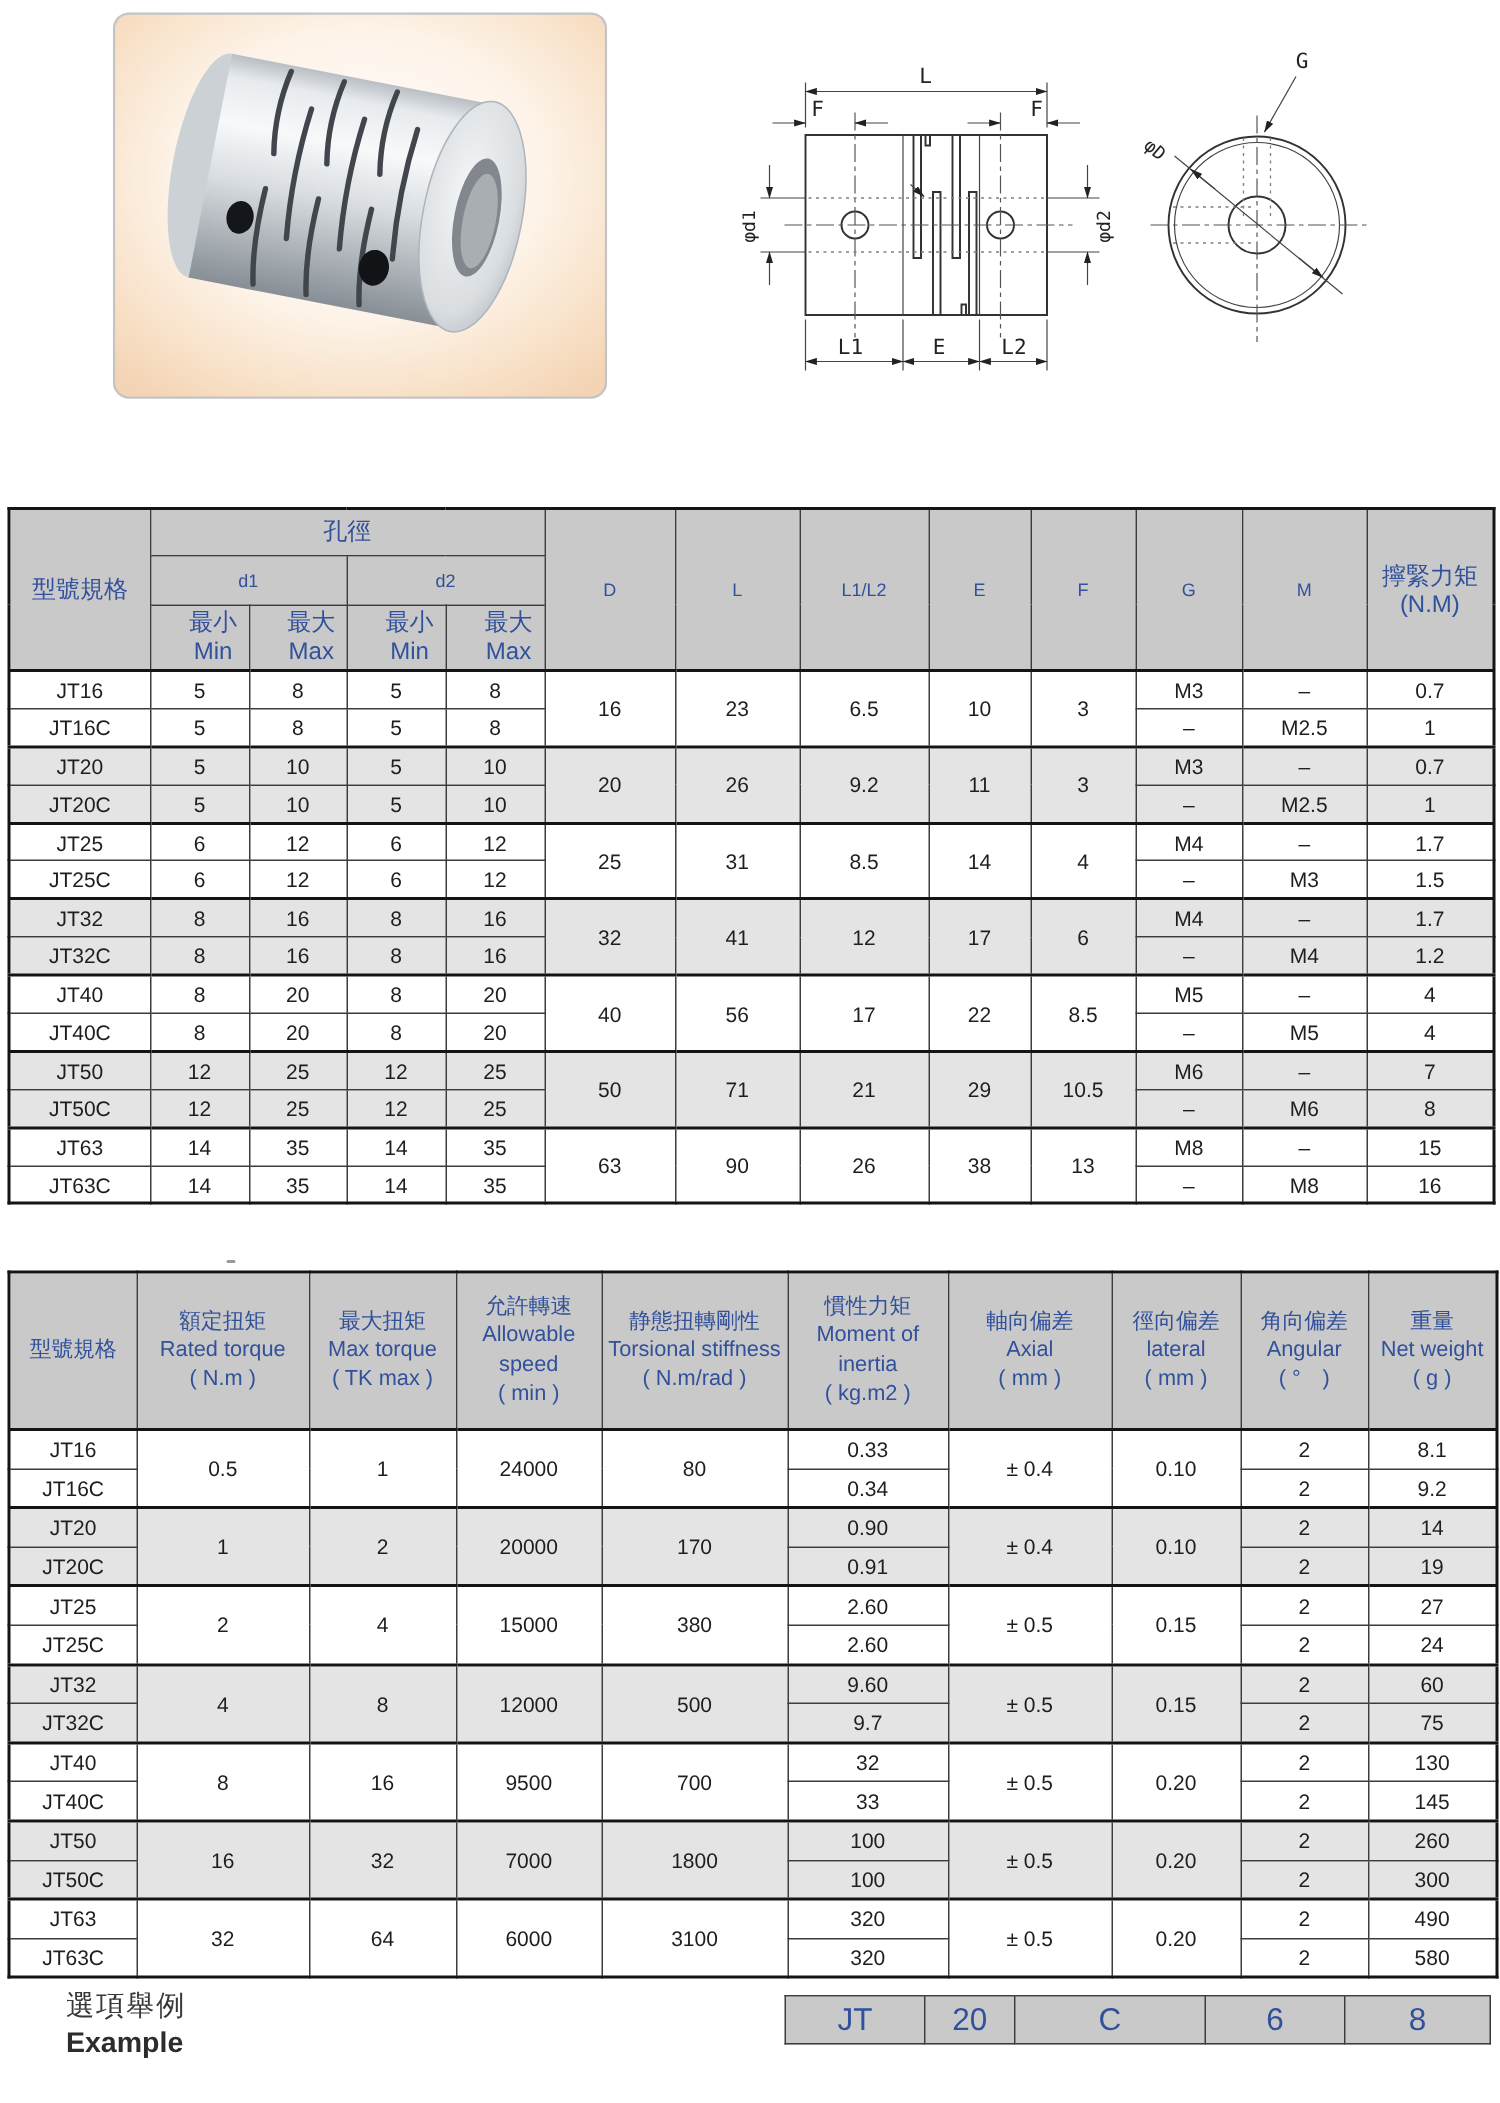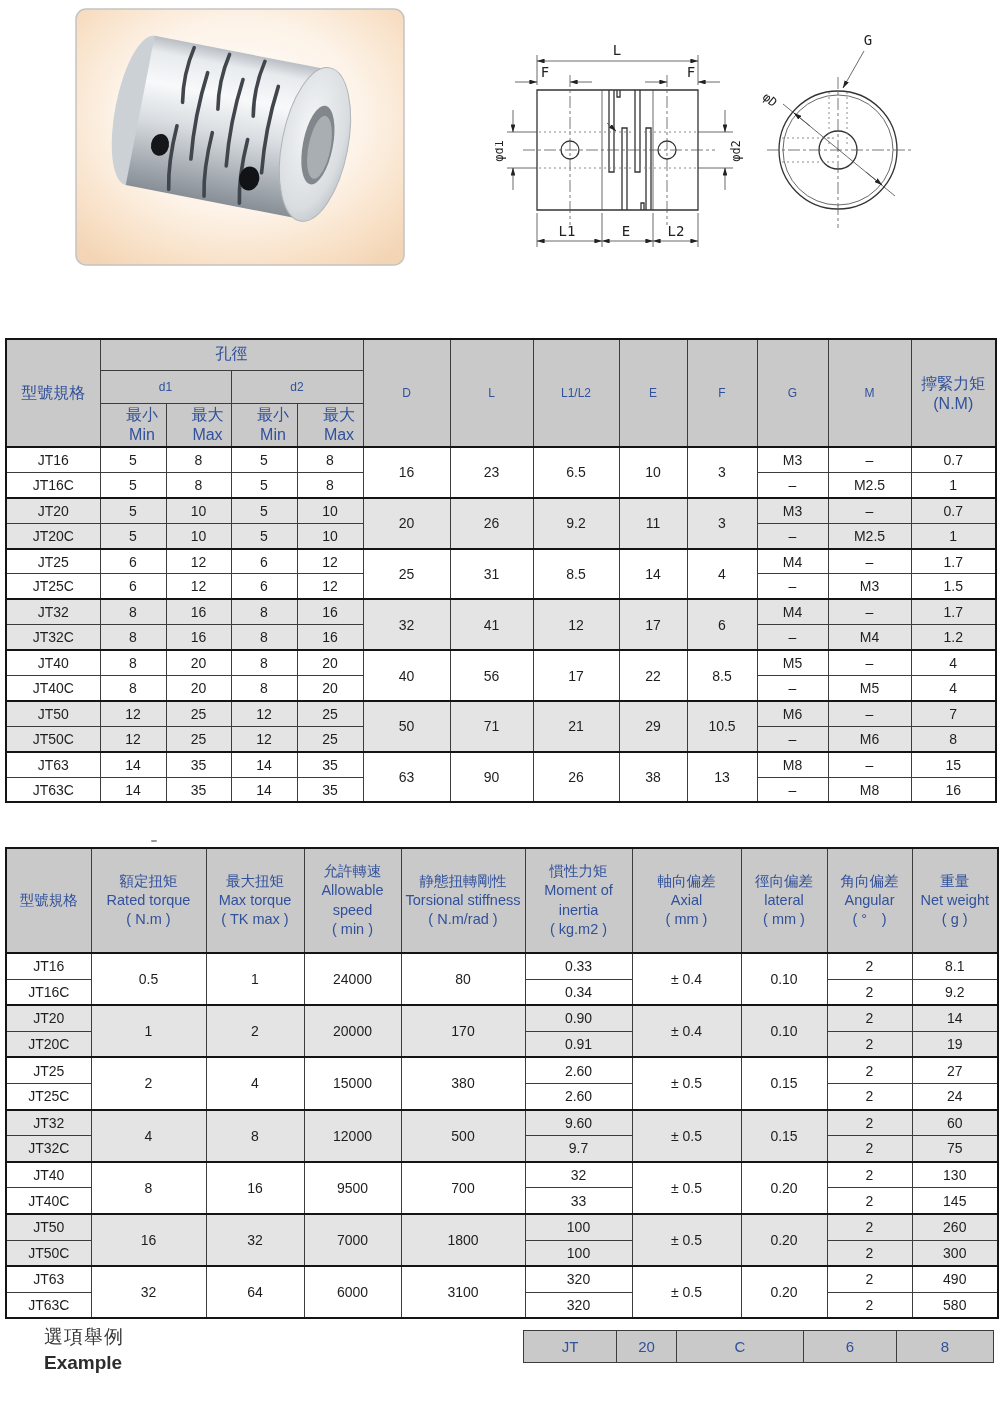--- a/index.html
+++ b/index.html
@@ -33,21 +33,21 @@
   #t1 thead tr:nth-child(2){height:33px;}
   #t1 thead tr:nth-child(3){height:44px;}
   #t1 tbody tr{height:25.4px;}
   #t2{left:5px;top:847px;width:992px;position:absolute;}
   #t2 thead tr{height:105px;}
   #t2 tbody tr{height:26.1px;}
 
   
   #t3{left:523px;top:1330px;width:470px;position:absolute;border:1.5px solid #1a1a1a;}
   #t3 th,#t3 td{border:1px solid #3c3c3c;text-align:center;vertical-align:middle;padding:0 2px;}
-  #t3 th{background:#c9c9c9;color:#31519b;font-weight:normal;font-size:15px;height:31px;}
+  #t3 th{background:#c9c9c9;color:#31519b;font-weight:normal;font-size:21px;height:31px;}
   #t3 td{font-size:15px;color:#1e1e1e;height:39px;background:#fff;}
   #t3 td.small{font-size:11px;line-height:1.35;}
 
   .example-title{left:4px;top:1324px;position:absolute;color:#383838;margin-left:40px;}
   .example-title .zh{font-size:19px;letter-spacing:1px;}
   .example-title .en{font-size:19px;font-weight:bold;color:#2c2c2c;margin-top:2px;}
 
   
   .dwg line,.dwg path,.dwg rect,.dwg circle{vector-effect:non-scaling-stroke;}
   .dwg .solid{stroke:#333;stroke-width:1.3;fill:none;}

